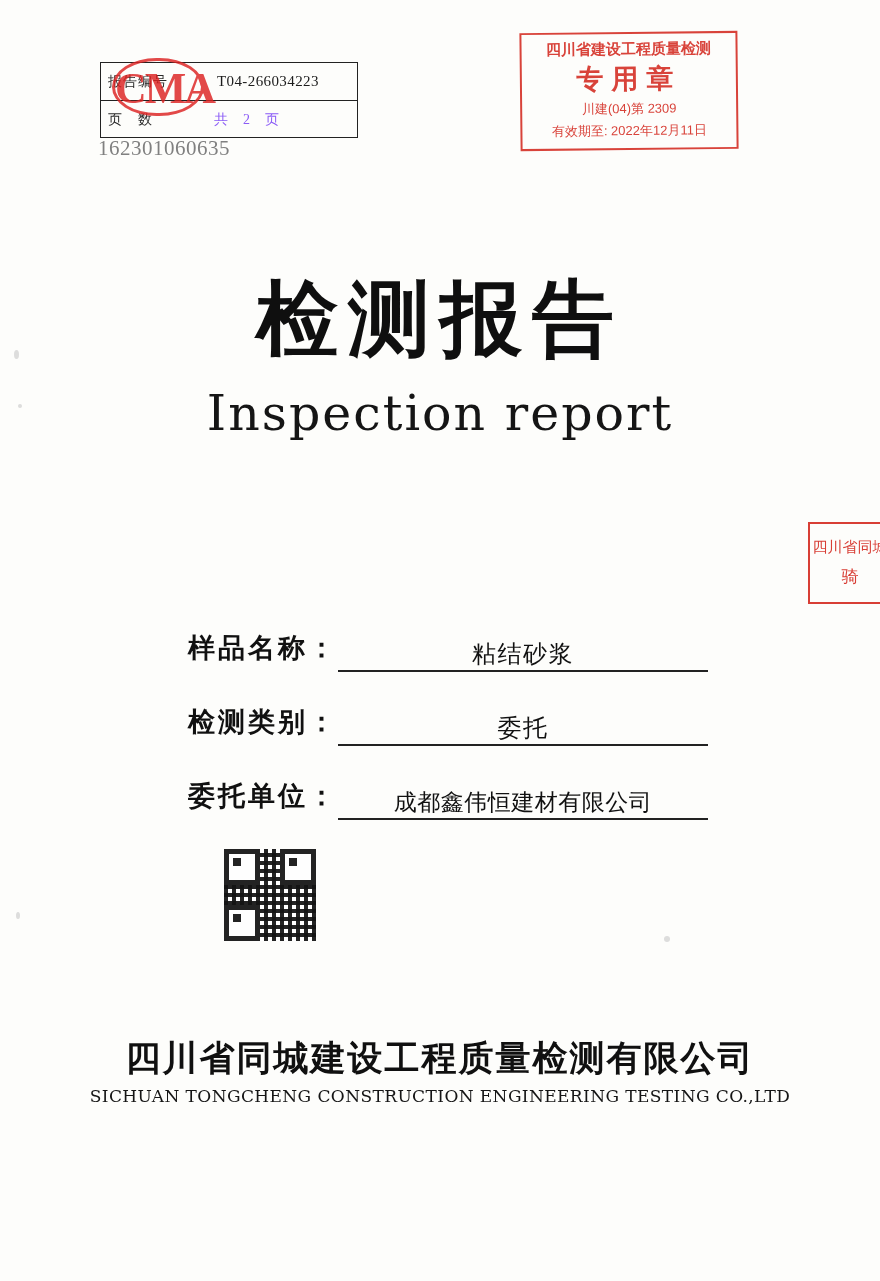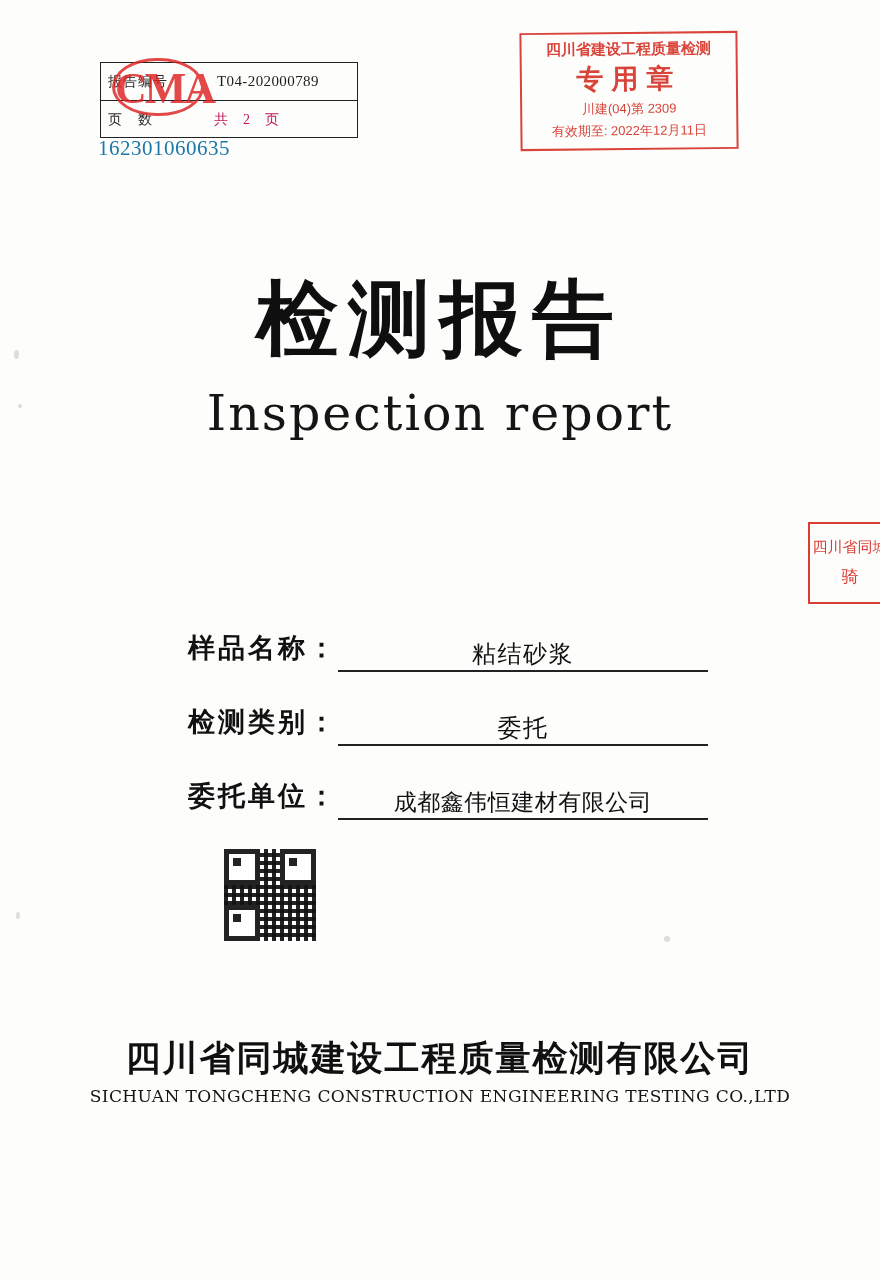--- a/index.html
+++ b/index.html
@@ -54,21 +54,21 @@
     font-family: "Liberation Serif", serif;
     color: #1c1c1c;
     letter-spacing: 0.4px;
   }
   .report-box .pages-val {
     flex: 1;
     font-size: 14px;
     letter-spacing: 1px;
     text-align: left;
     padding-left: 14px;
-    color: #be185d;
+    color: #8b5cf6;
   }
   .report-box .pages-val b { font-weight: normal; padding: 0 14px; }
 
   
   .cma-stamp {
     position: absolute;
     left: 112px;
     top: 58px;
     width: 92px;
     height: 58px;
@@ -82,21 +82,21 @@
     opacity: 0.82;
     border: 3px solid #d22;
     border-radius: 46px / 30px;
     box-sizing: border-box;
     pointer-events: none;
   }
   .barcode-num {
     position: absolute;
     left: 98px;
     top: 136px;
-    color: #0369a1;
+    color: #737373;
     font-size: 21px;
     letter-spacing: 0.5px;
     font-family: "Liberation Serif", serif;
     opacity: 0.9;
   }
 
   
   .official-stamp {
     position: absolute;
     left: 520px;
@@ -277,21 +277,21 @@
   }
 </style>
 </head>
 <body>
 
 <div class="page">
 
   <div class="report-box">
     <div class="row first">
       <div class="lbl">报告编号</div>
-      <div class="val">T04-202000789</div>
+      <div class="val">T04-266034223</div>
     </div>
     <div class="row">
       <div class="lbl">页　数</div>
       <div class="pages-val">
         <span>共</span><b>2</b><span>页</span>
       </div>
     </div>
   </div>
 
   <div class="cma-stamp">CMA</div>

